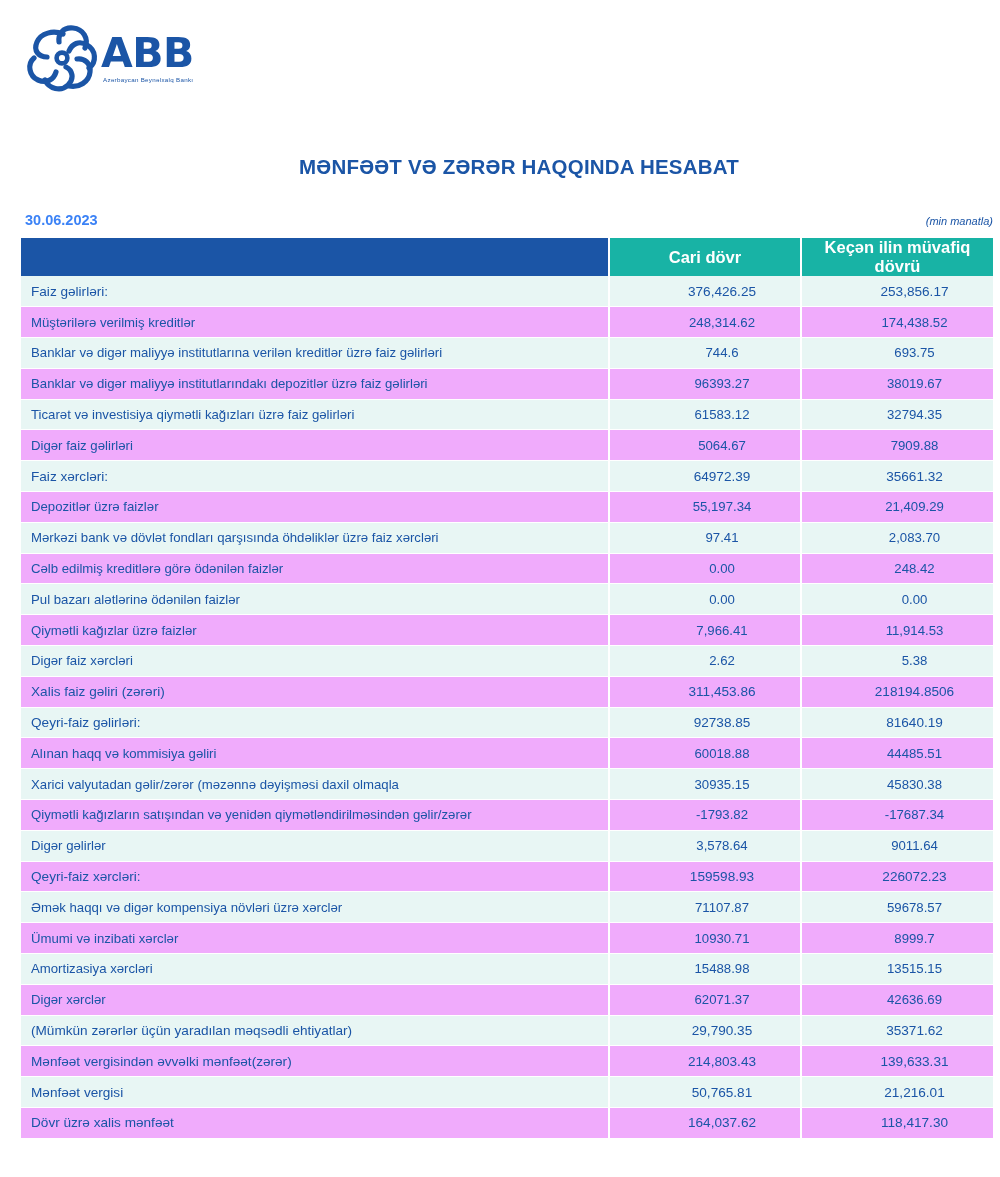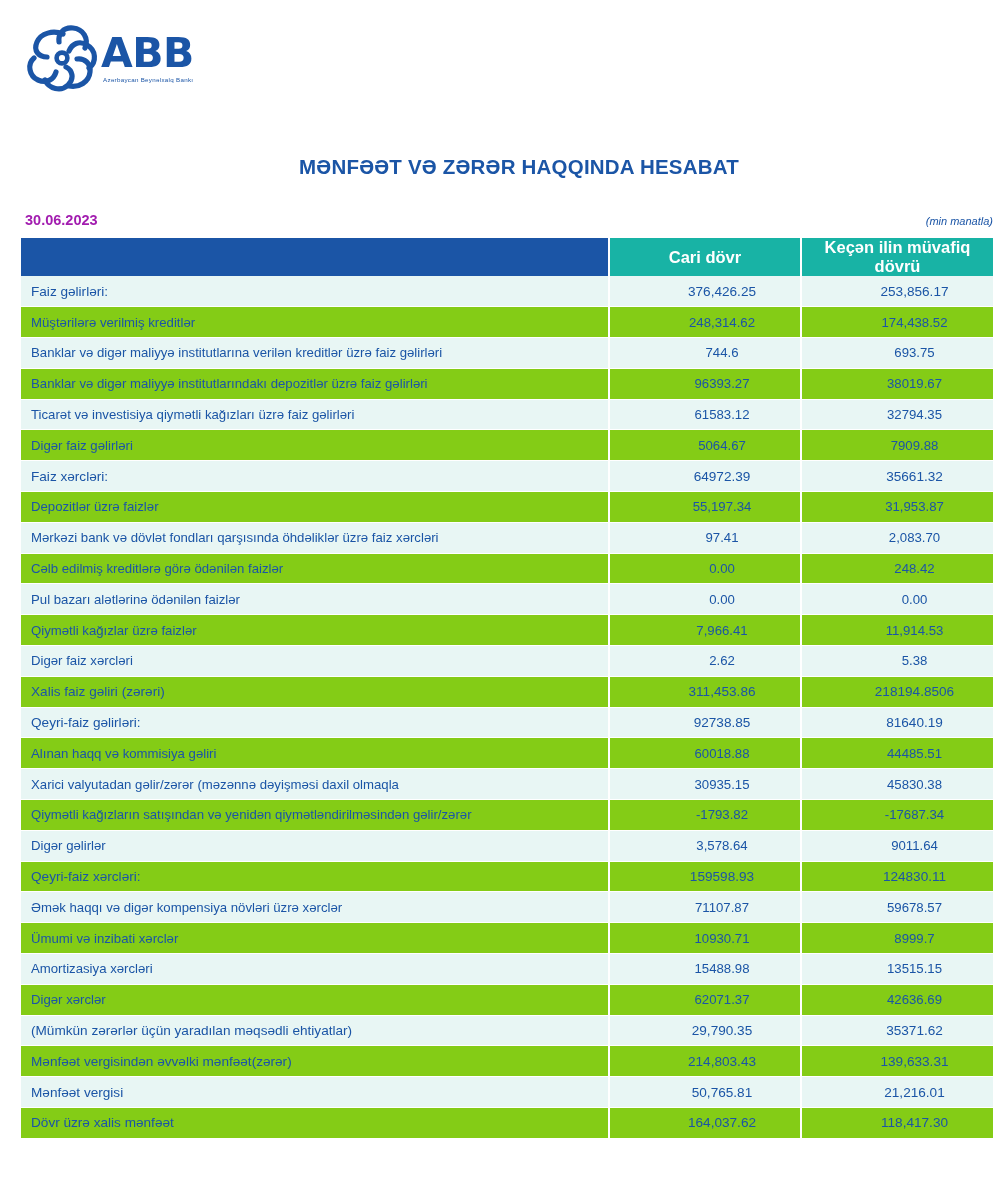--- a/index.html
+++ b/index.html
@@ -82,21 +82,21 @@
     top: 212px;
     left: 18px;
     right: 14px;
     display: flex;
     justify-content: space-between;
     align-items: baseline;
   }
   .meta-date {
     font-size: 14.5px;
     font-weight: bold;
-    color: #a21caf;
+    color: #3b82f6;
   }
   .meta-unit {
     font-size: 11px;
     font-style: italic;
     color: #1b55a6;
   }
 
   
   table.report {
     position: absolute;
@@ -136,21 +136,21 @@
     color: #1b55a6;
     border-bottom: 1px solid #ffffff;
   }
   td.label { text-align: left; }
   td.num {
     text-align: center;
     border-left: 2px solid #ffffff;
     padding-left: 44px;
   }
   tr.tint td { background: #e8f6f4; }
-  tr.plain td { background: #84cc16; }
+  tr.plain td { background: #f0abfc; }
   tr.bold td { font-weight: normal; font-size: 13.6px; }
 </style>
 </head>
 <body>
 
 <div class="page">
 
   <div class="logo-wrap">
     <div class="logo-mark">
       <svg width="74" height="68" viewBox="0 0 74 68" xmlns="http://www.w3.org/2000/svg">
@@ -223,21 +223,21 @@
           <td class="num">7909.88</td>
         </tr>
         <tr class="tint bold">
           <td class="label">Faiz xərcləri:</td>
           <td class="num">64972.39</td>
           <td class="num">35661.32</td>
         </tr>
         <tr class="plain">
           <td class="label">Depozitlər üzrə faizlər</td>
           <td class="num">55,197.34</td>
-          <td class="num">31,953.87</td>
+          <td class="num">21,409.29</td>
         </tr>
         <tr class="tint">
           <td class="label">Mərkəzi bank və dövlət fondları qarşısında öhdəliklər üzrə faiz xərcləri</td>
           <td class="num">97.41</td>
           <td class="num">2,083.70</td>
         </tr>
         <tr class="plain">
           <td class="label">Cəlb edilmiş kreditlərə görə ödənilən faizlər</td>
           <td class="num">0.00</td>
           <td class="num">248.42</td>
@@ -283,21 +283,21 @@
           <td class="num">-17687.34</td>
         </tr>
         <tr class="tint">
           <td class="label">Digər gəlirlər</td>
           <td class="num">3,578.64</td>
           <td class="num">9011.64</td>
         </tr>
         <tr class="plain bold">
           <td class="label">Qeyri-faiz xərcləri:</td>
           <td class="num">159598.93</td>
-          <td class="num">124830.11</td>
+          <td class="num">226072.23</td>
         </tr>
         <tr class="tint">
           <td class="label">Əmək haqqı və digər kompensiya növləri üzrə xərclər</td>
           <td class="num">71107.87</td>
           <td class="num">59678.57</td>
         </tr>
         <tr class="plain">
           <td class="label">Ümumi və inzibati xərclər</td>
           <td class="num">10930.71</td>
           <td class="num">8999.7</td>

